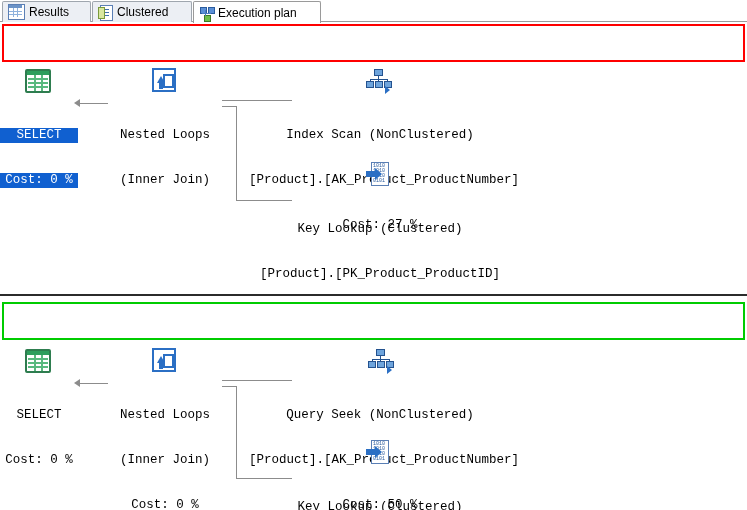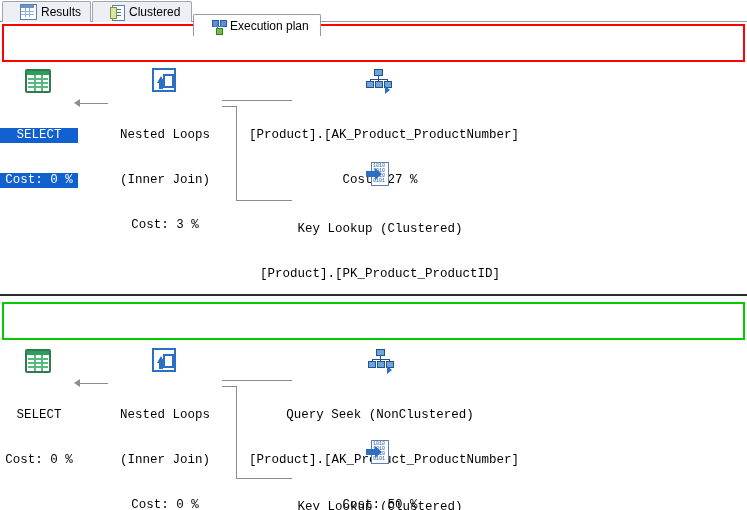--- a/index.html
+++ b/index.html
@@ -26,37 +26,36 @@
     border-bottom: 1px solid #9a9a9a;
     box-sizing: border-box;
   }
   .tab {
     position: absolute;
     top: 1px;
     height: 21px;
     display: flex;
     align-items: center;
     gap: 4px;
-    padding: 0 7px 0 17px;
+    padding: 0 7px 0 5px;
     box-sizing: border-box;
     font-family: "Liberation Sans", sans-serif;
     font-size: 12px;
     color: #000;
     background: #eceff4;
     border: 1px solid #9fa6ae;
     border-bottom: none;
     border-radius: 2px 2px 0 0;
     cursor: default;
   }
   .tab.active {
     background: #ffffff;
     border-color: #9a9a9a;
     height: 22px;
     z-index: 3;
-    margin-top: 13px;
   }
   .tab-label { white-space: nowrap; }
 
   
   .ico { width: 15px; height: 14px; position: relative; flex: 0 0 auto; }
 
   .ico-grid { border: 1px solid #5a7fb5; background: #fff; }
   .ico-grid i { position: absolute; background: #8fb2dd; display:block; }
   .ico-grid i.r1 { left:0; top:0; width:13px; height:3px; background:#6b93c7; }
   .ico-grid i.c1 { left:4px; top:3px; width:1px; height:9px; }
@@ -218,36 +217,36 @@
   </div>
 
   <span class="nodeicon ic-loops" style="left:152px;top:6px;">
     <span class="inner"></span>
       <span class="stem"></span>
       <span class="arr" style="top:6px;"></span>
   </span>
   <div class="node" style="left:108px;top:36px;width:114px;">
     <span class="caption">Nested Loops</span>
     <span class="caption">(Inner Join)</span>
-    <span class="caption">Cost: 3 %</span>
   </div>
 
   <span class="nodeicon ic-idx" style="left:365px;top:6px;">
     <b class="t"></b>
       <i class="vert"></i>
       <i class="horz"></i>
       <i class="d1"></i>
       <i class="d2"></i>
       <i class="d3"></i>
     <b class="l"></b>
       <b class="m"></b>
       <b class="r"></b>
       <span class="tip"></span>
   </span>
   <div class="node" style="left:249px;top:36px;width:262px;">
+    <span class="caption">Index Scan (NonClustered)</span>
     <span class="caption">[Product].[AK_Product_ProductNumber]</span>
     <span class="caption">Cost: 27 %</span>
   </div>
 
   <span class="nodeicon ic-key" style="left:366px;top:100px;">
     <span class="doc"></span>
     <span class="bits">1010<br>1010<br>1010<br>0101</span>
     <span class="arrw"></span>
       <span class="arrh"></span>
   </span>

